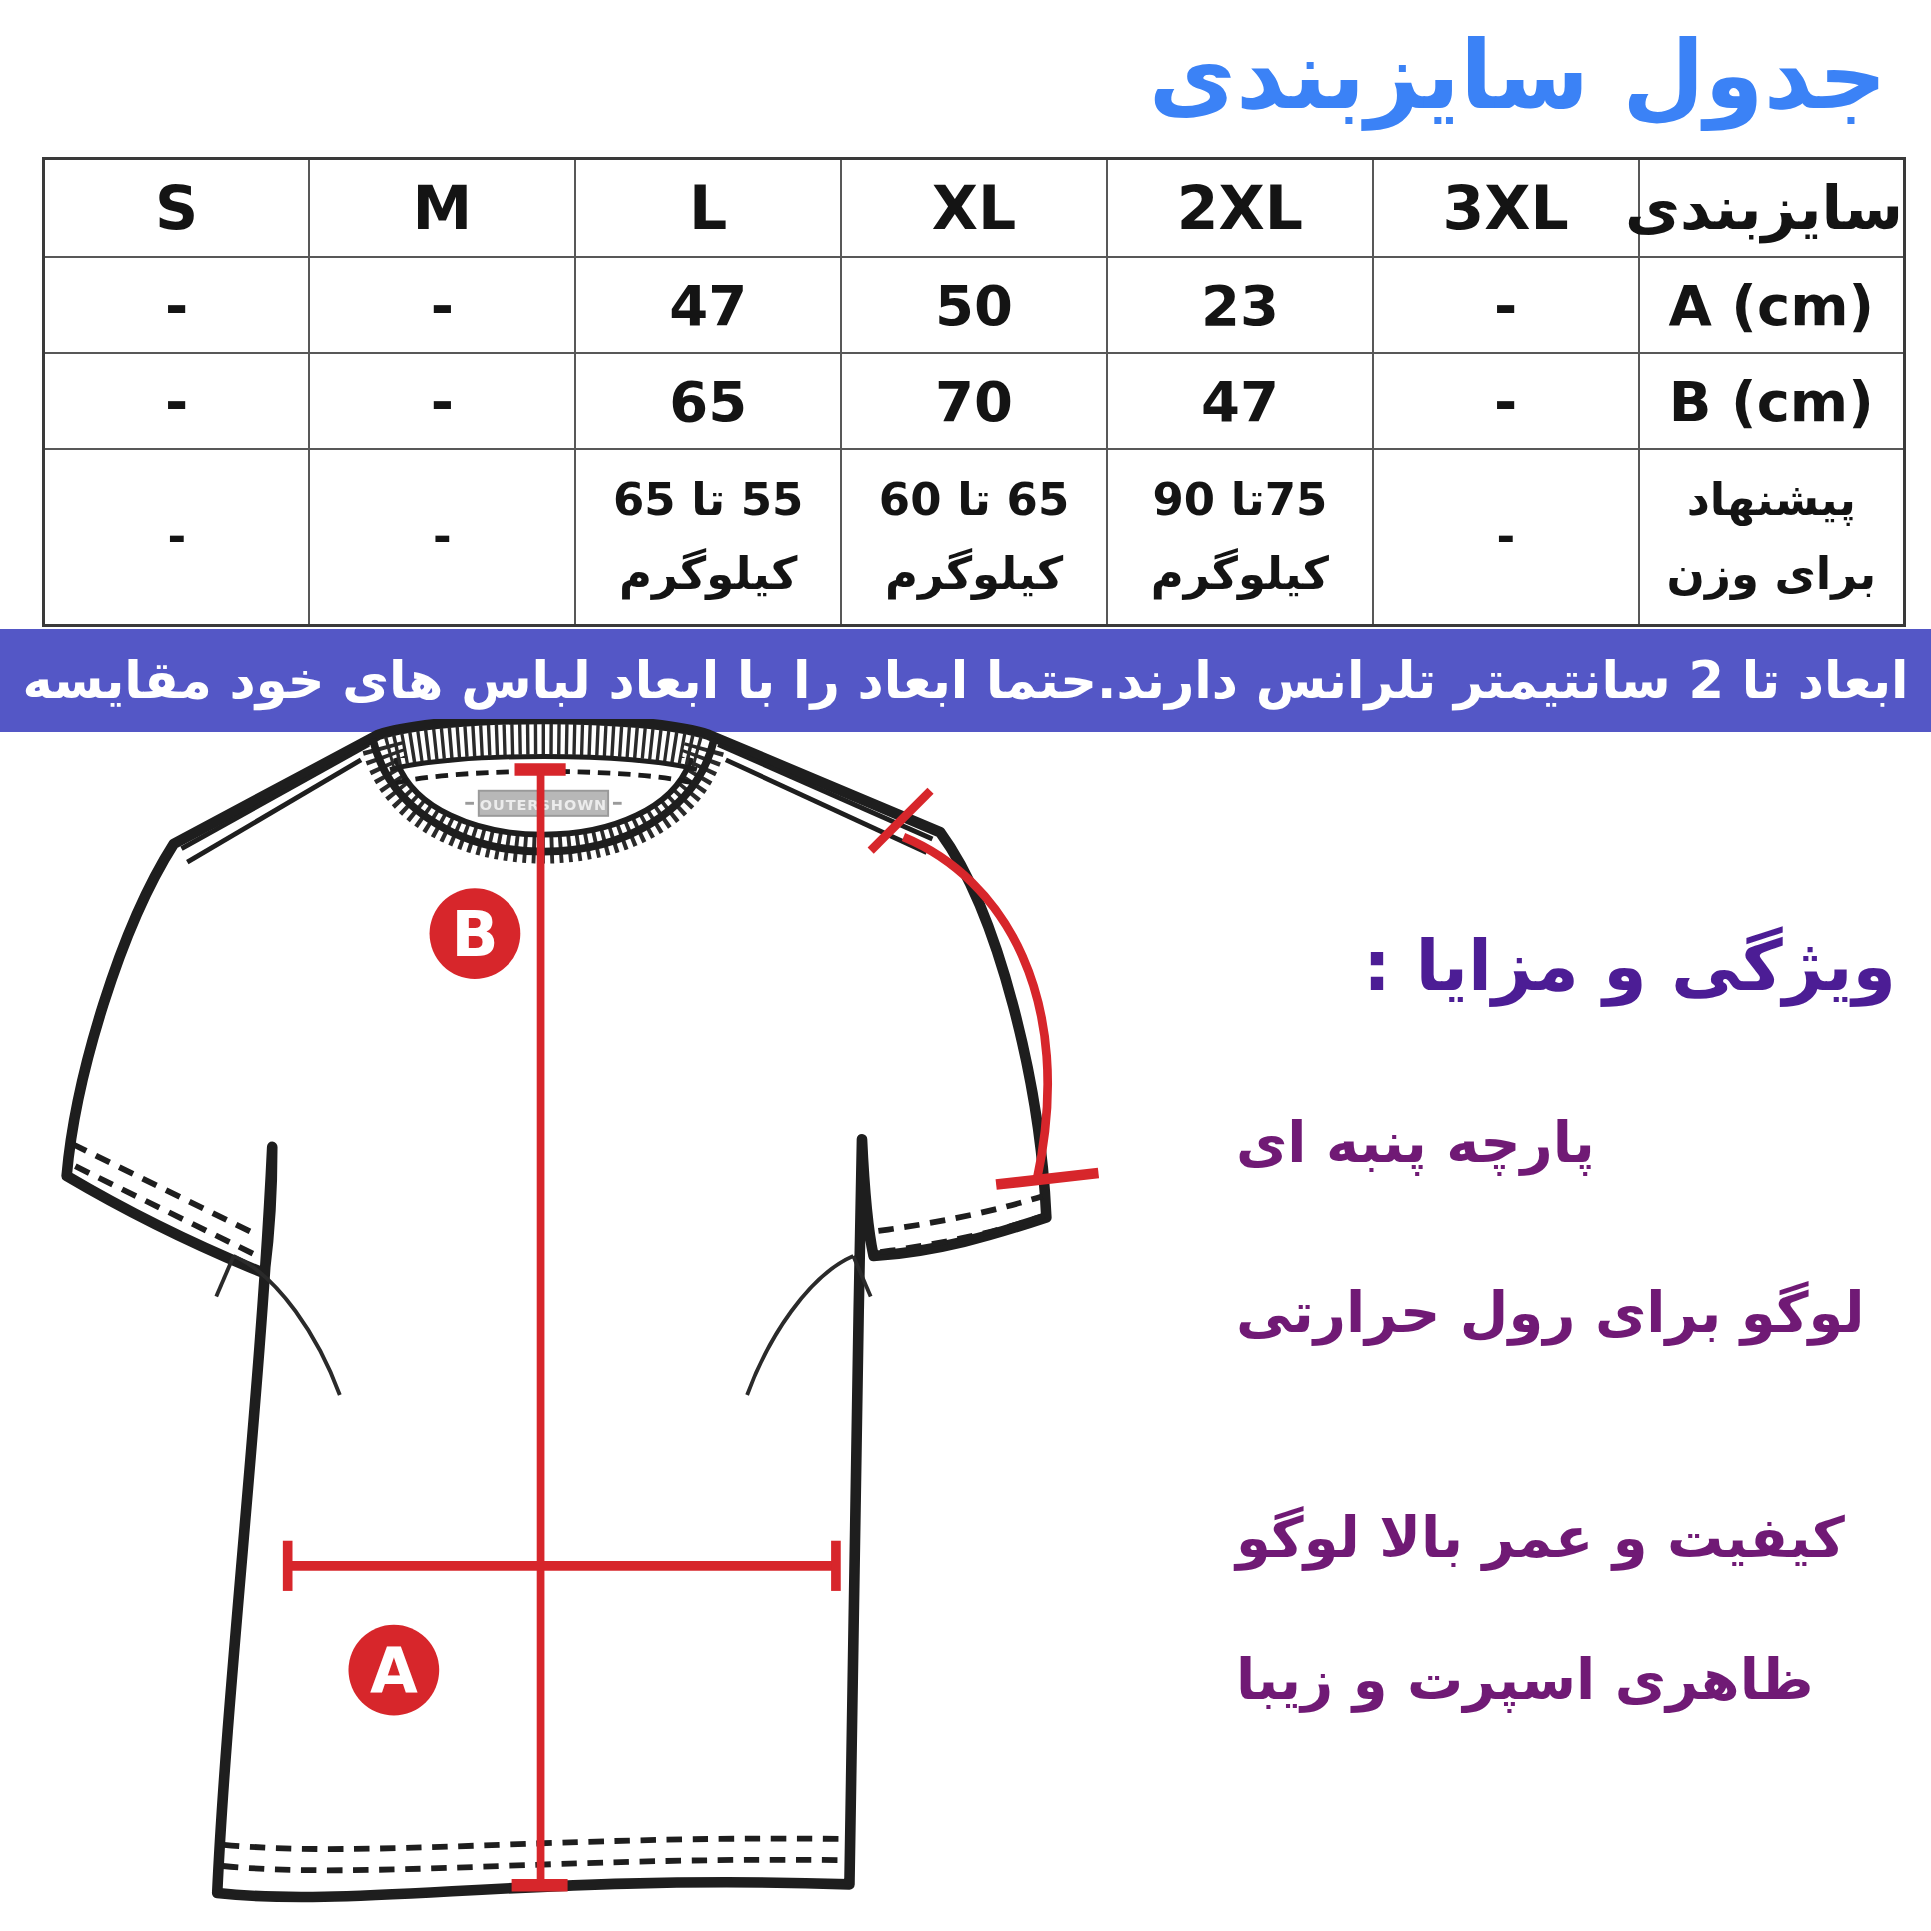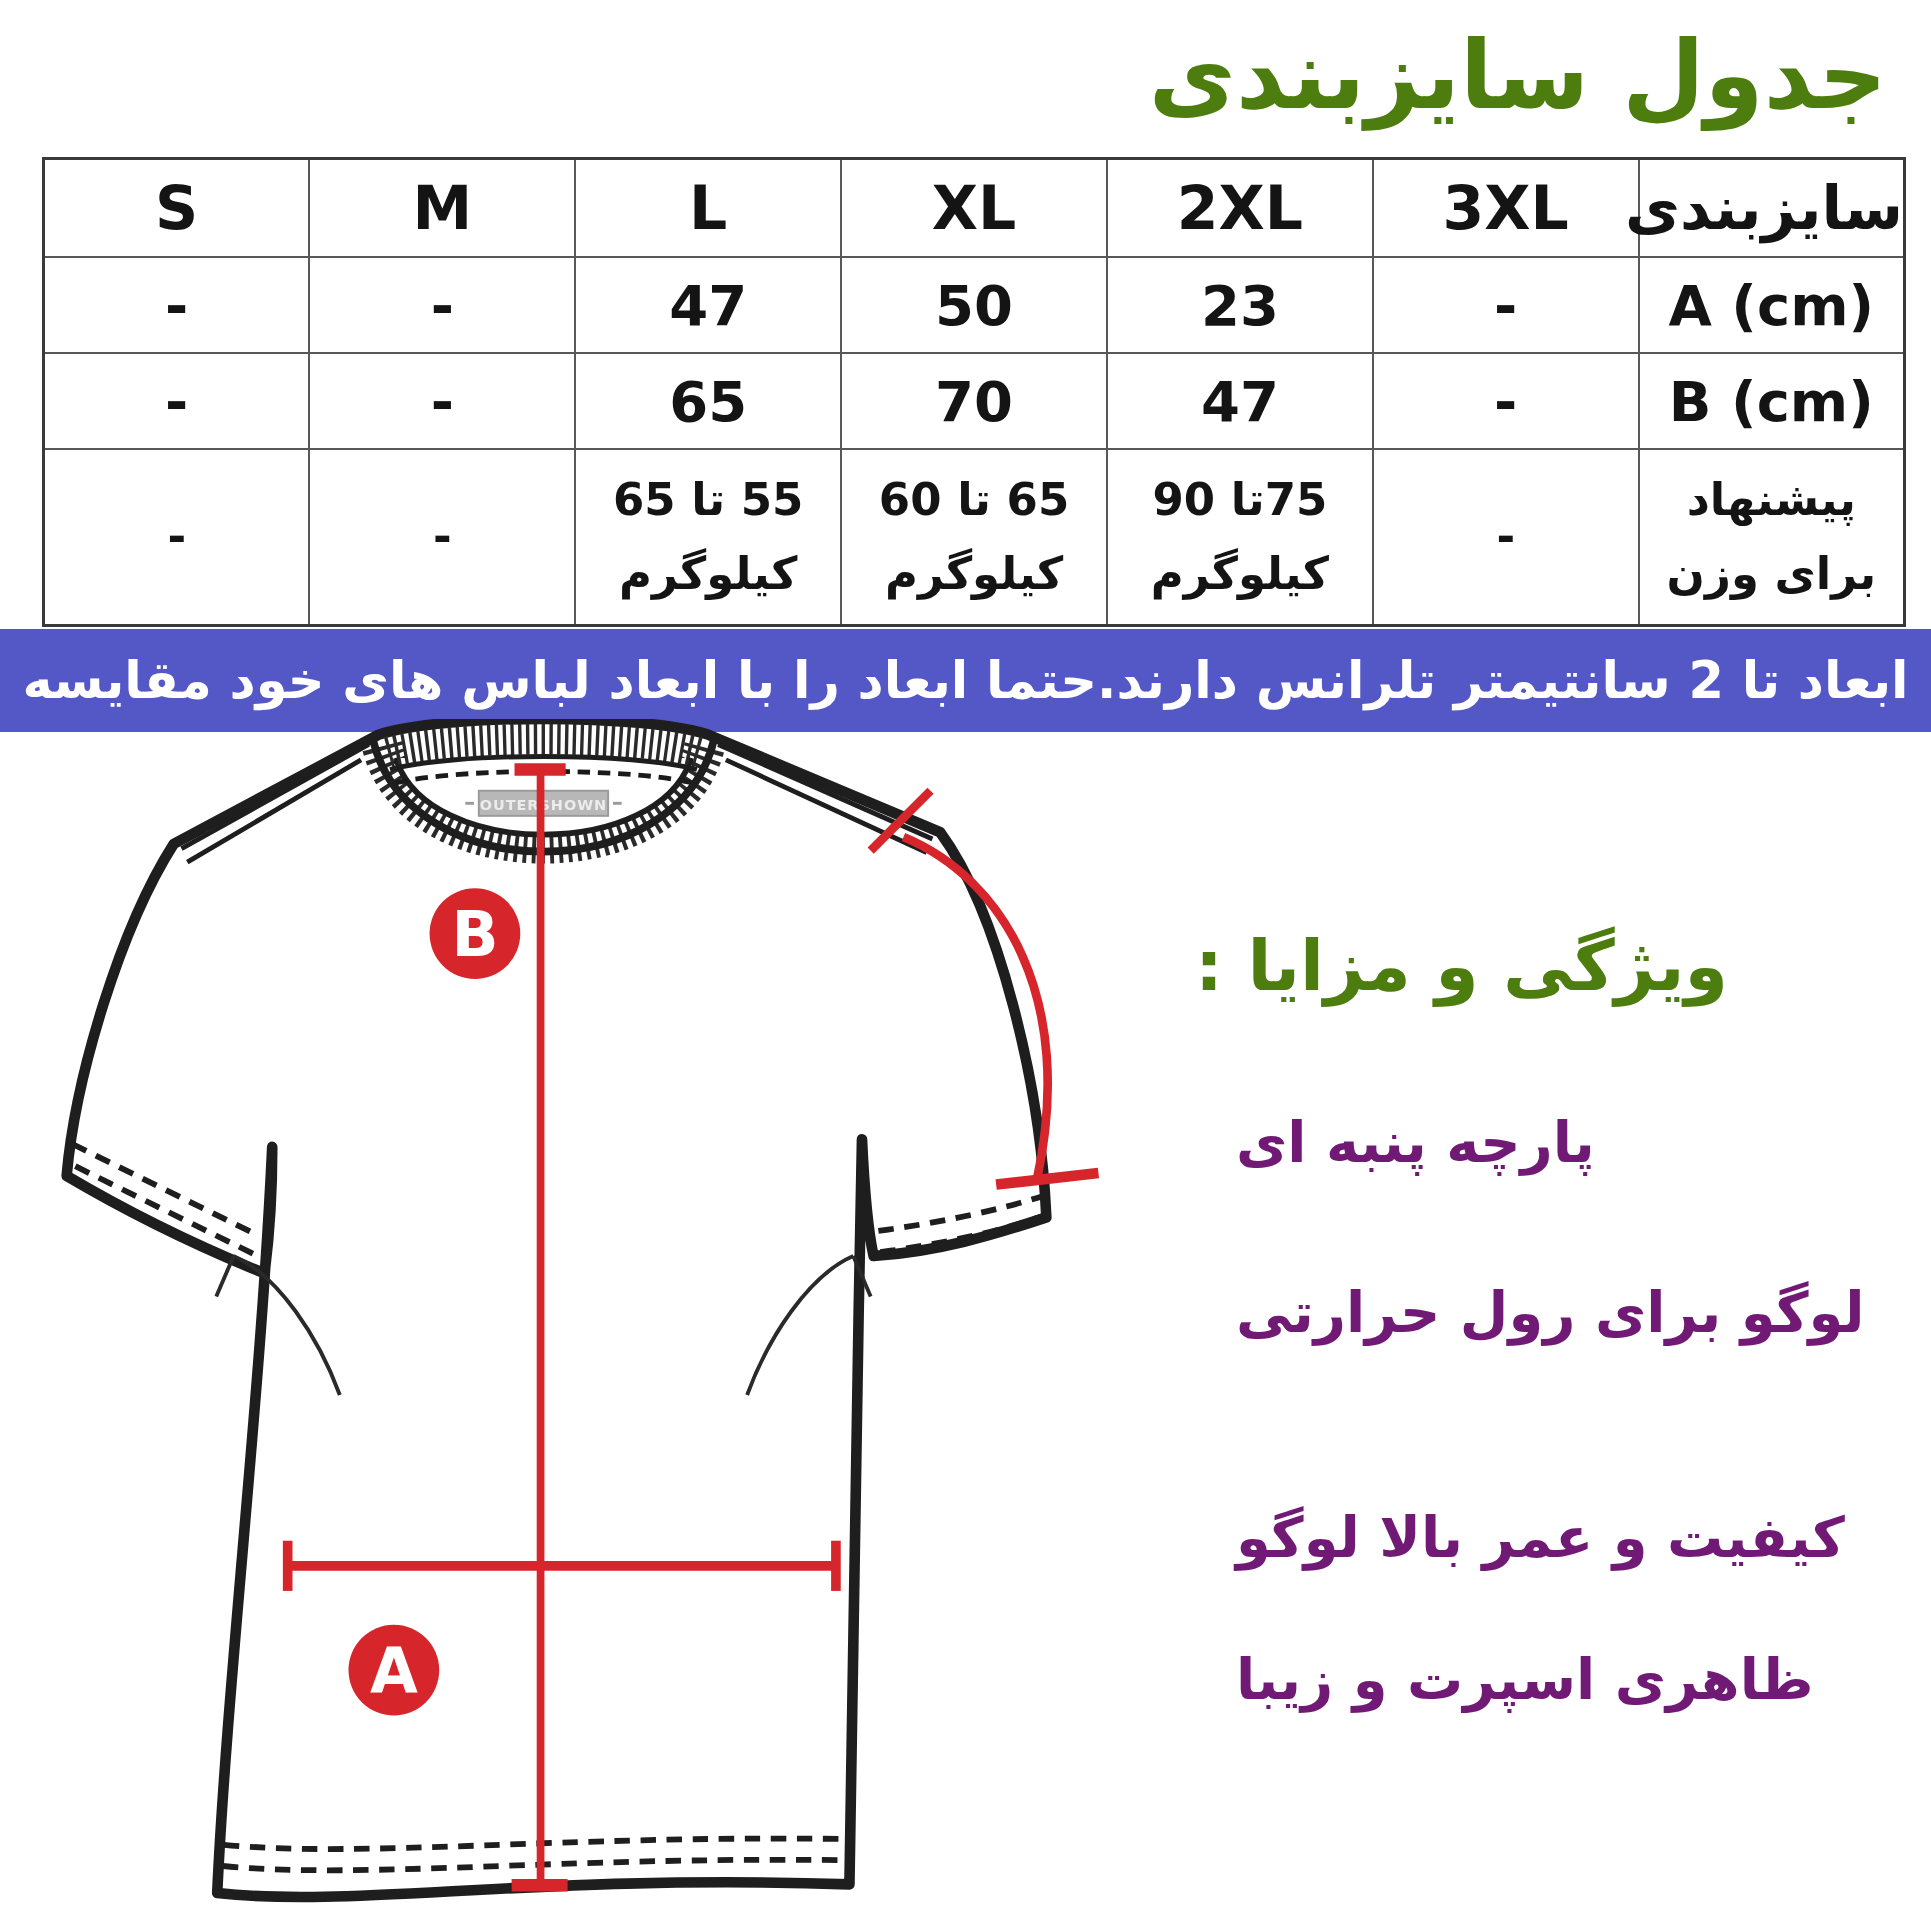--- a/index.html
+++ b/index.html
@@ -3,42 +3,42 @@
 <meta charset="utf-8">
 <style>
   html,body{margin:0;padding:0;}
   body{
     width:1931px;height:1931px;position:relative;background:#ffffff;
     font-family:"DejaVu Sans","Liberation Sans",sans-serif;overflow:hidden;
   }
   .page-title{
     position:absolute;top:13.5px;right:44px;width:1159px;
     direction:rtl;text-align:right;
-    font-size:95px;font-weight:bold;color:#4d7c0f;line-height:1.3;
+    font-size:95px;font-weight:bold;color:#3b82f6;line-height:1.3;
   }
   .size-table{
     position:absolute;top:157px;left:42px;width:1864px;
     border-collapse:collapse;table-layout:fixed;direction:rtl;
     border:3.9px solid #3a3a3a;
   }
   .size-table td,.size-table th{
     border:2.9px solid #585858;text-align:center;vertical-align:middle;
     color:#141414;background:#fff;padding:0;
   }
   .size-table th{height:96px;font-size:60px;font-weight:bold;}
   .row-a td,.row-b td{height:94px;font-size:56px;font-weight:bold;}
   .row-w td{height:174px;font-size:45px;font-weight:bold;white-space:pre-line;line-height:1.65;}
   .notice-banner{
     position:absolute;top:629px;left:0;width:1931px;height:103px;
     background:#5457c6;color:#ffffff;direction:rtl;text-align:center;
     font-size:51px;font-weight:bold;line-height:103px;
   }
   .features-heading{
     position:absolute;top:925px;right:35px;width:869px;
-    direction:rtl;text-align:center;color:#4d7c0f;
+    direction:rtl;text-align:right;color:#4c1d95;
     font-size:70px;font-weight:bold;
   }
   .feature-item{
     position:absolute;left:1236px;width:691px;direction:rtl;text-align:left;
     font-size:56px;font-weight:bold;color:#701a75;line-height:1.5;
   }
   .fi-0{top:1101px;} .fi-1{top:1271px;} .fi-2{top:1496px;} .fi-3{top:1638px;}
   .tshirt-svg{position:absolute;left:29px;top:719px;width:1332px;height:1212px;}
 </style>
 </head>

